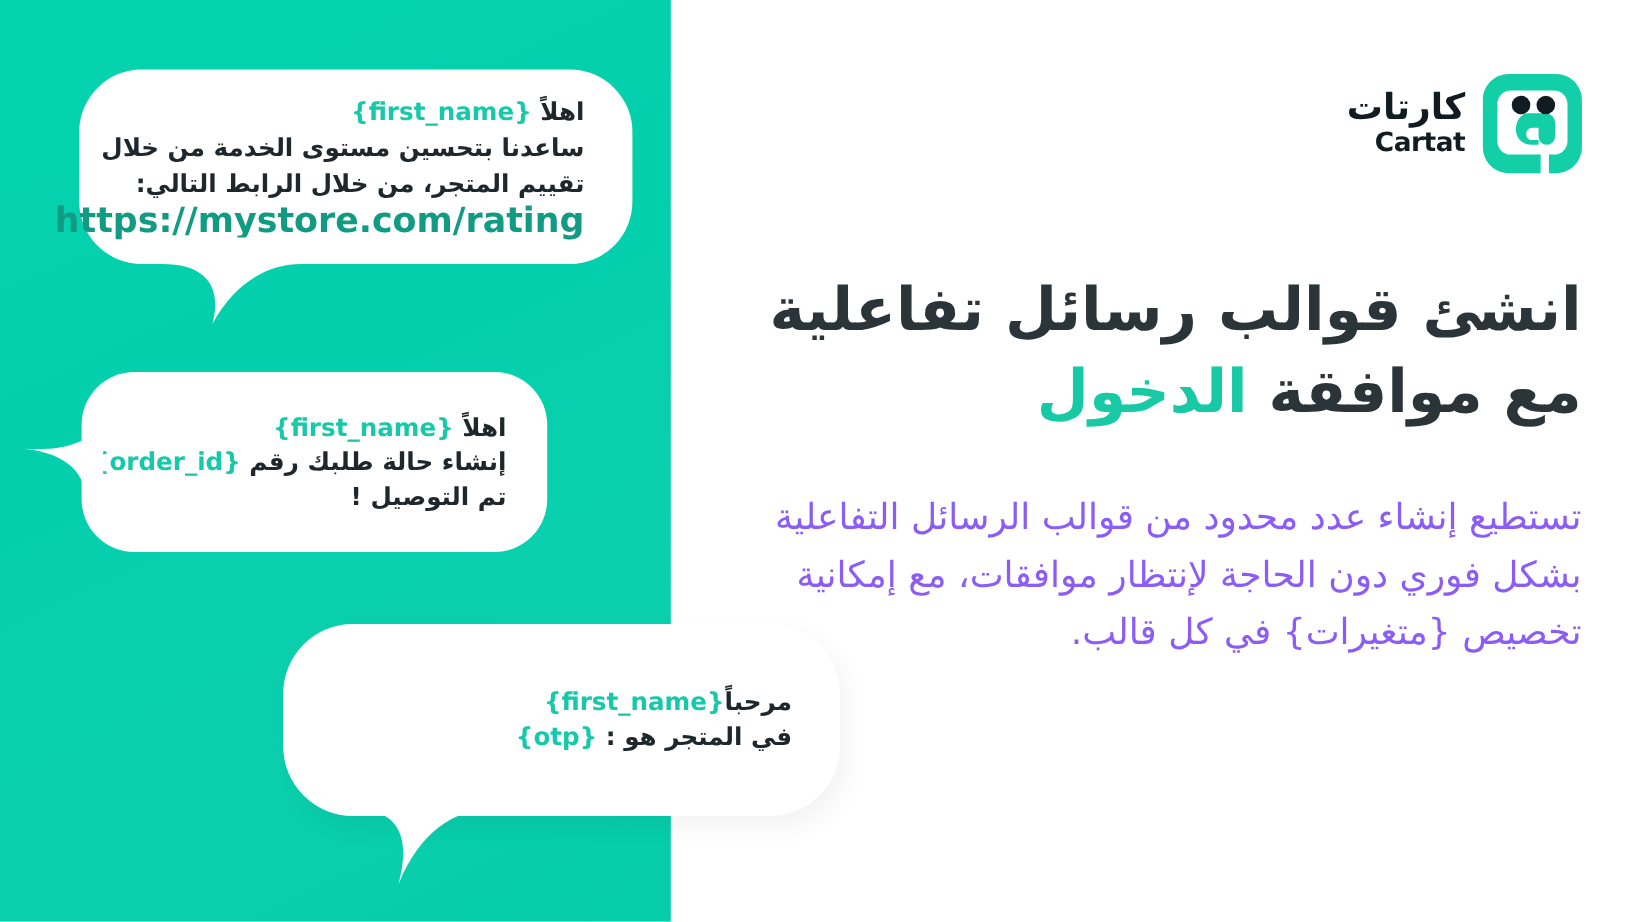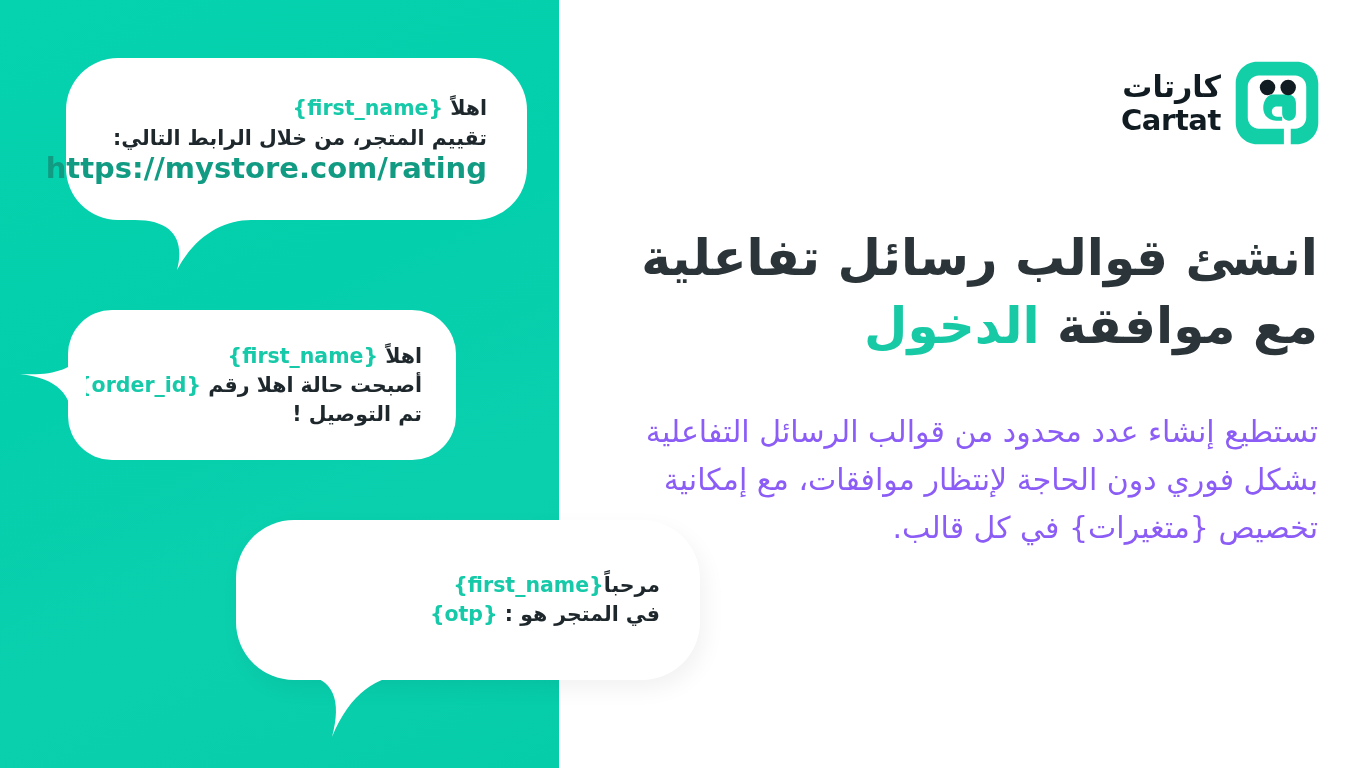--- a/index.html
+++ b/index.html
@@ -147,21 +147,21 @@
     line-height: 1;
     color: #111C22;
   }
   .logo-ar {
     font-size: 30px;
     font-weight: 700;
     letter-spacing: 0px;
     margin-bottom: 4px;
   }
   .logo-en {
-    font-size: 29px;
+    font-size: 22px;
     font-weight: 700;
     letter-spacing: -0.4px;
   }
   .logo-mark { width: 86px; height: 86px; display: block; }
 
   
   .headline {
     position: absolute;
     right: 48px;
     top: 196px;
@@ -194,32 +194,33 @@
 </head>
 <body>
 
 <div class="stage">
 
   <div class="green-panel"></div>
 
   <div class="bubble" id="bubble-1">
     <div class="bubble-lines">
         <span class="ln"><span>اهلاً </span><span class="var">{first_name}</span></span>
+        <span class="ln"><span>ساعدنا بتحسين مستوى الخدمة من خلال</span></span>
         <span class="ln"><span>تقييم المتجر، من خلال الرابط التالي:</span></span>
         <span class="ln"><span class="link">https://mystore.com/rating</span></span>
       </div>
   </div>
   <svg class="tail1" viewBox="0 0 120 80">
     <path d="M 2 2 L 118 2 L 118 24 C 90 24 62 40 44 74 C 52 44 40 24 2 24 Z" fill="#ffffff"></path>
   </svg>
 
   <div class="bubble" id="bubble-2">
     <div class="bubble-lines">
         <span class="ln"><span>اهلاً </span><span class="var">{first_name}</span></span>
-        <span class="ln"><span>أصبحت حالة اهلا رقم </span><span class="var">{order_id}</span></span>
+        <span class="ln"><span>إنشاء حالة طلبك رقم </span><span class="var">{order_id}</span></span>
         <span class="ln"><span>تم التوصيل !</span></span>
       </div>
   </div>
   <svg class="tail2" viewBox="0 0 70 70">
     <path d="M 68 2 L 68 68 L 54 68 C 54 44 40 26 2 22 C 34 24 52 18 68 2 Z" fill="#ffffff"></path>
   </svg>
 
   <div class="bubble" id="bubble-3">
     <div class="bubble-lines">
         <span class="ln"><span>مرحباً</span><span class="var">{first_name}</span></span>

